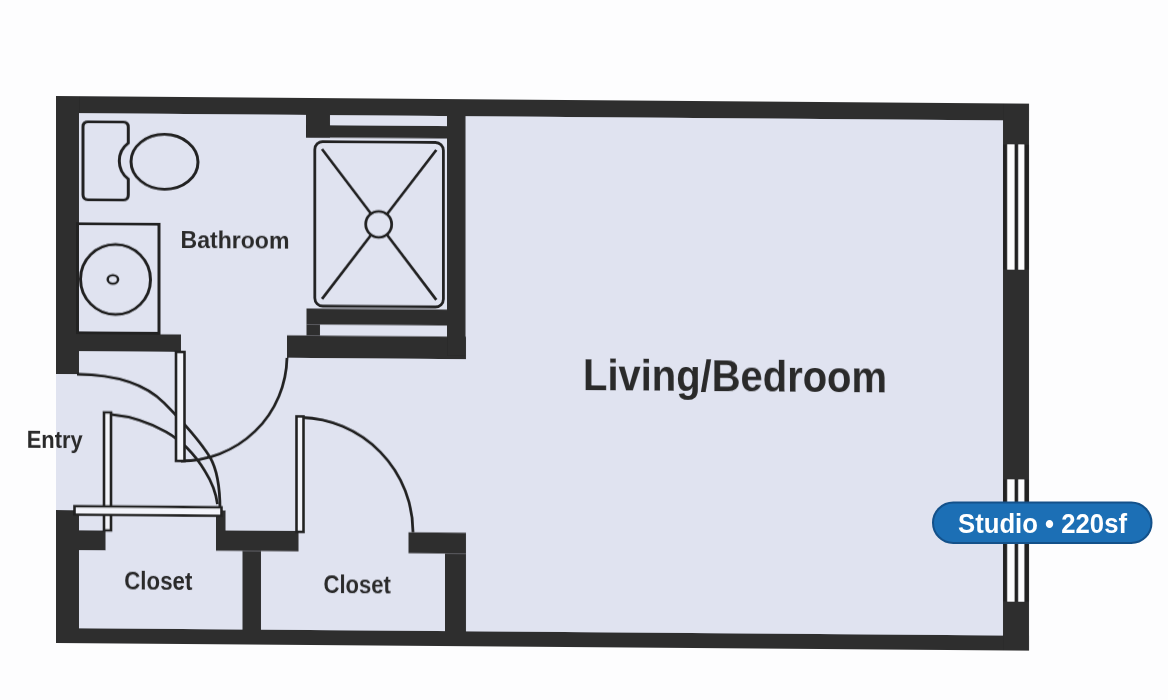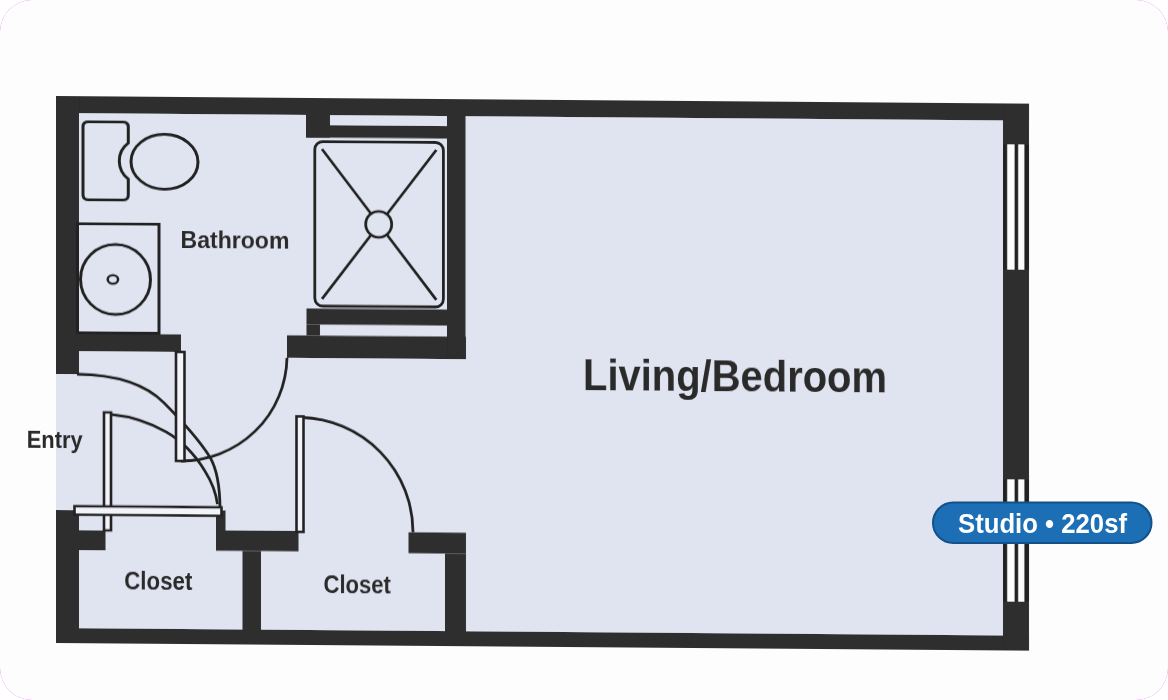--- a/index.html
+++ b/index.html
@@ -1,16 +1,16 @@
 <!DOCTYPE html>
 <html><head>
 <meta charset="utf-8">
 <style>
   html,body{margin:0;padding:0;background:#ffffff;}
-  #page{position:relative;width:1168px;height:700px;background:#d946ef;overflow:hidden;border-radius:32px;}
+  #page{position:relative;width:1168px;height:700px;background:#d946ef;overflow:hidden;}
   svg{position:absolute;left:0;top:0;}
   text{font-family:"Liberation Sans", sans-serif;}
 </style>
 </head>
 <body>
 <div id="page">
 <svg width="1168" height="700" viewBox="0 0 1168 700">
   <defs>
         <filter id="soft" x="-2%" y="-2%" width="104%" height="104%">
           <feGaussianBlur stdDeviation="0.35"></feGaussianBlur>

